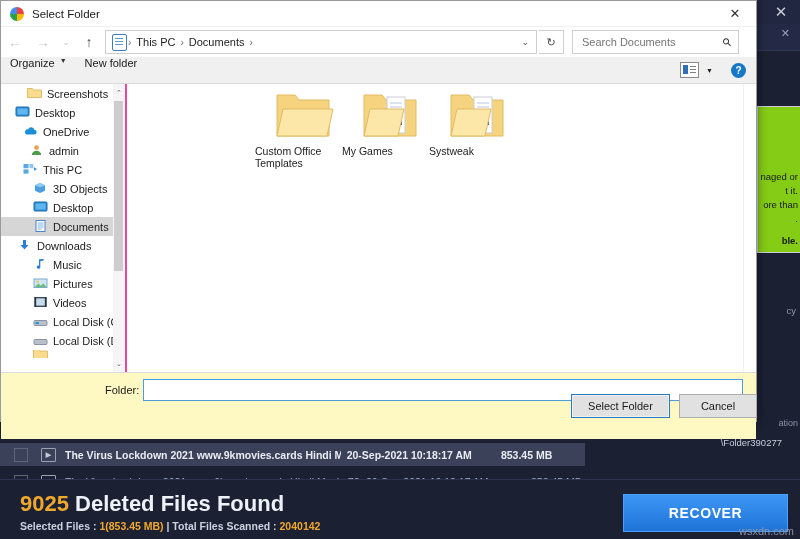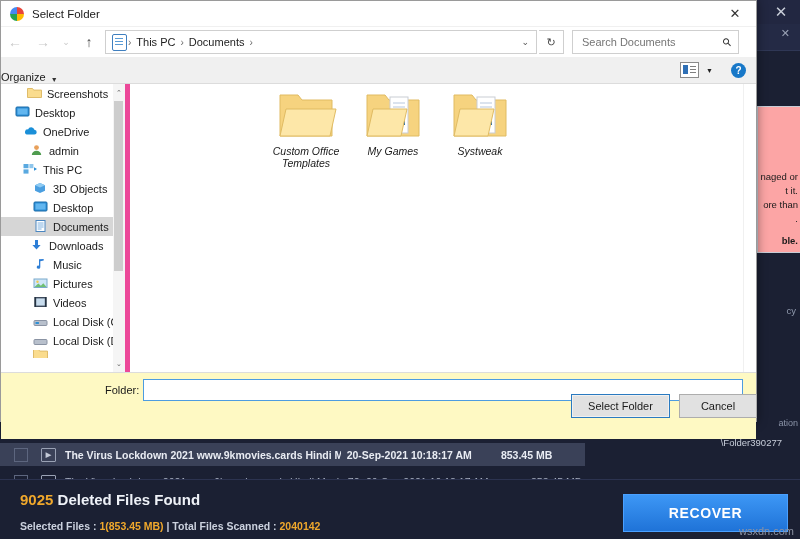--- a/index.html
+++ b/index.html
@@ -14,21 +14,21 @@
   .bg-titlebar{position:absolute;left:0;top:0;width:800px;height:24px;background:#222741;}
   .bg-winbtn{position:absolute;top:0;height:24px;width:26px;color:#c9ced9;font-size:13px;
     display:flex;align-items:center;justify-content:center;}
   .bg-min{right:40px;}
   .bg-close{right:6px;font-size:15px;}
   .bg-subbar{position:absolute;left:0;top:24px;width:800px;height:26px;background:#242a45;
     border-bottom:1px solid #2f3755;}
   .bg-subclose{position:absolute;right:10px;top:27px;color:#9aa2b5;font-size:11px;}
 
   
-  .bg-tooltip{position:absolute;left:757px;top:106px;width:43px;height:145px;background:#fca5a5;
+  .bg-tooltip{position:absolute;left:757px;top:106px;width:43px;height:145px;background:#84cc16;
     border:1px solid #c8ccd6;border-right:none;overflow:hidden;}
   .bg-tooltip .tline{position:absolute;right:3px;color:#1a1a1a;font-size:9.5px;white-space:nowrap;}
   .bg-tooltip .t1{top:64px;}
   .bg-tooltip .t2{top:78px;text-align:center;}
   .bg-tooltip .t3{top:92px;}
   .bg-tooltip .t4{top:106px;}
   .bg-tooltip .t5{top:128px;font-weight:bold;padding-left:34px;}
 
   .bg-rightfrag{position:absolute;right:4px;color:#9099ad;font-size:9.5px;white-space:nowrap;}
   .rf1{top:305px;}
@@ -49,21 +49,21 @@
     border-radius:1px;}
   .fname{margin-left:9px;width:295px;overflow:hidden;white-space:nowrap;}
   .fdate{width:165px;margin-left:6px;}
   .fsize{width:90px;text-align:left;}
 
   .bg-listsep{position:absolute;left:0;width:755px;height:1px;background:#272e49;}
 
   
   .bg-footer{position:absolute;left:0;top:479px;width:800px;height:60px;background:#1b2033;
     border-top:1px solid #2c3350;}
-  .found-line{position:absolute;left:20px;top:11px;font-size:15px;color:#eef1f7;font-weight:bold;}
+  .found-line{position:absolute;left:20px;top:11px;font-size:22px;color:#eef1f7;font-weight:bold;}
   .found-num{color:#f0a82c;}
   .sel-line{position:absolute;left:20px;top:40px;font-size:10.5px;color:#ccd2df;font-weight:bold;}
   .sel-line .amber{color:#f0a82c;}
   .recover-btn{position:absolute;left:623px;top:494px;width:163px;height:36px;
     background:linear-gradient(180deg,#3d97f5 0%,#1f73d8 100%);
     color:#fff;font-size:14px;font-weight:bold;letter-spacing:.6px;
     display:flex;align-items:center;justify-content:center;border:1px solid #4aa0ff;}
   .watermark{position:absolute;right:6px;bottom:2px;font-size:11px;color:#8d93a3;}
 
   
@@ -97,47 +97,47 @@
     display:flex;align-items:center;justify-content:center;font-size:11px;color:#444;}
   .searchbox{width:165px;height:22px;border:1px solid #cfcfcf;background:#fff;margin-left:8px;
     margin-right:8px;display:flex;align-items:center;}
   .searchbox input{border:none;outline:none;font-size:11px;color:#555;width:130px;margin-left:7px;
     font-family:"Liberation Sans",sans-serif;background:transparent;}
   .search-ico{margin-left:auto;margin-right:7px;font-size:11px;color:#333;transform:rotate(-45deg);}
 
   
   .toolbar{height:26px;background:#f0f0f0;border-bottom:1px solid #dcdcdc;display:flex;
     align-items:center;}
-  .tb-item{font-size:11px;color:#1a1a1a;padding:0 0;display:flex;align-items:flex-end;height:100%;}
+  .tb-item{font-size:11px;color:#1a1a1a;padding:0 9px;display:flex;align-items:flex-start;height:100%;}
   .tb-caret{font-size:7px;margin-left:5px;color:#333;}
   .tb-right{margin-left:auto;display:flex;align-items:center;padding-right:10px;}
   .view-ico{width:17px;height:14px;border:1px solid #8a8a8a;background:#fff;position:relative;}
   .view-ico:before{content:"";position:absolute;left:2px;top:2px;width:5px;height:9px;background:#2f6fb5;}
   .view-ico:after{content:"";position:absolute;left:9px;top:3px;width:6px;height:1px;background:#7f7f7f;
     box-shadow:0 3px 0 #7f7f7f,0 6px 0 #7f7f7f;}
   .view-caret{font-size:7px;margin-left:7px;color:#222;}
   .help-btn{width:15px;height:15px;border-radius:50%;background:#1878c8;color:#fff;font-size:10px;
     font-weight:bold;display:flex;align-items:center;justify-content:center;margin-left:18px;}
 
   
   .dlg-body{display:flex;height:288px;background:#fff;border-bottom:1px solid #dcdcdc;}
   .tree{width:124px;background:#fff;position:relative;overflow:hidden;
-    border-right:5px solid #ec4899;}
+    border-right:2px solid #ec4899;}
   .tnode{height:19px;display:flex;align-items:center;font-size:11px;color:#1a1a1a;
     white-space:nowrap;}
   .tnode.hl{background:#d6d6d6;}
   .tico{width:15px;height:13px;flex:0 0 auto;margin-right:5px;position:relative;}
   .sbar{position:absolute;right:0;top:0;width:12px;height:100%;background:#f5f5f5;}
   .sbar .arr{position:absolute;left:0;width:12px;height:13px;display:flex;align-items:center;
     justify-content:center;font-size:7px;color:#606060;}
   .sbar .up{top:2px;} .sbar .dn{bottom:2px;}
   .sbar .thumb{position:absolute;left:1px;top:17px;width:9px;height:170px;background:#cdcdcd;}
 
   .files{flex:1;position:relative;background:#fff;}
-  .folder-item{position:absolute;width:96px;text-align:center;font-style:italic;}
+  .folder-item{position:absolute;width:96px;}
   .fi-1{left:128px;top:5px;}
   .fi-2{left:215px;top:5px;}
   .fi-3{left:302px;top:5px;}
   .folder-label{font-size:10.5px;color:#1a1a1a;line-height:12px;margin-top:4px;}
   .fsvg{display:block;margin:0 auto;}
   .files-sbar{position:absolute;right:0;top:0;width:12px;height:100%;background:#fff;
     border-left:1px solid #f0f0f0;}
 
   
   .dlg-foot{height:66px;background:#fef9c3;position:relative;}
@@ -240,20 +240,21 @@
       <input type="text" placeholder="Search Documents" style="">
       <span class="search-ico">⚲</span>
     </div>
   </div>
 
   <div class="toolbar">
     <span class="tb-item">
       <span>Organize</span>
       <span class="tb-caret">▼</span>
     </span>
+    <span class="tb-item">New folder</span>
     <span class="tb-right">
       <span class="view-ico"></span>
       <span class="view-caret">▼</span>
       <span class="help-btn">?</span>
     </span>
   </div>
 
   <div class="dlg-body">
 
     <div class="tree">
@@ -322,21 +323,21 @@
       </div>
       <div class="tnode hl" style="padding-left:32px">
         <span class="tico">
           <svg width="15" height="12" viewBox="0 0 15 12">
               <rect x="3" y="0.5" width="9" height="11" fill="#fff" stroke="#4a86c0"></rect>
               <path d="M4.6 3h6M4.6 5h6M4.6 7h6M4.6 9h4" stroke="#6fa8dc" stroke-width="0.9"></path>
             </svg>
         </span>
         <span>Documents</span>
       </div>
-      <div class="tnode" style="padding-left:28px">
+      <div class="tnode" style="padding-left:16px">
         <span class="tico">
           <svg width="15" height="12" viewBox="0 0 15 12">
               <path d="M6 1h3v5h2.6L7.5 10.5 3.4 6H6z" fill="#2d7ed6"></path>
             </svg>
         </span>
         <span>Downloads</span>
       </div>
       <div class="tnode" style="padding-left:32px">
         <span class="tico">
           <svg width="15" height="12" viewBox="0 0 15 12">

